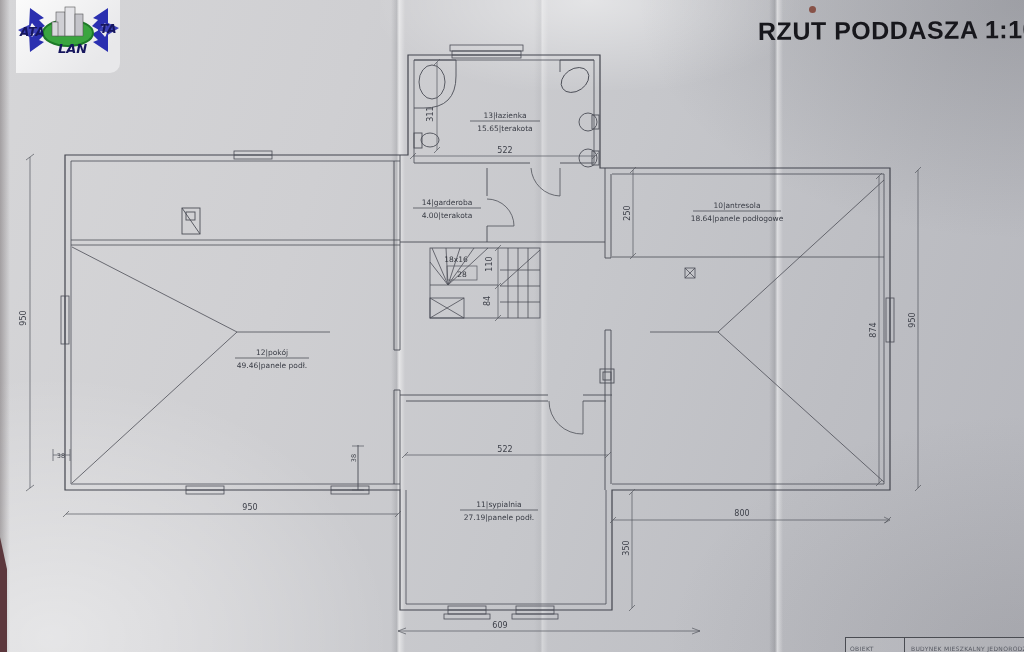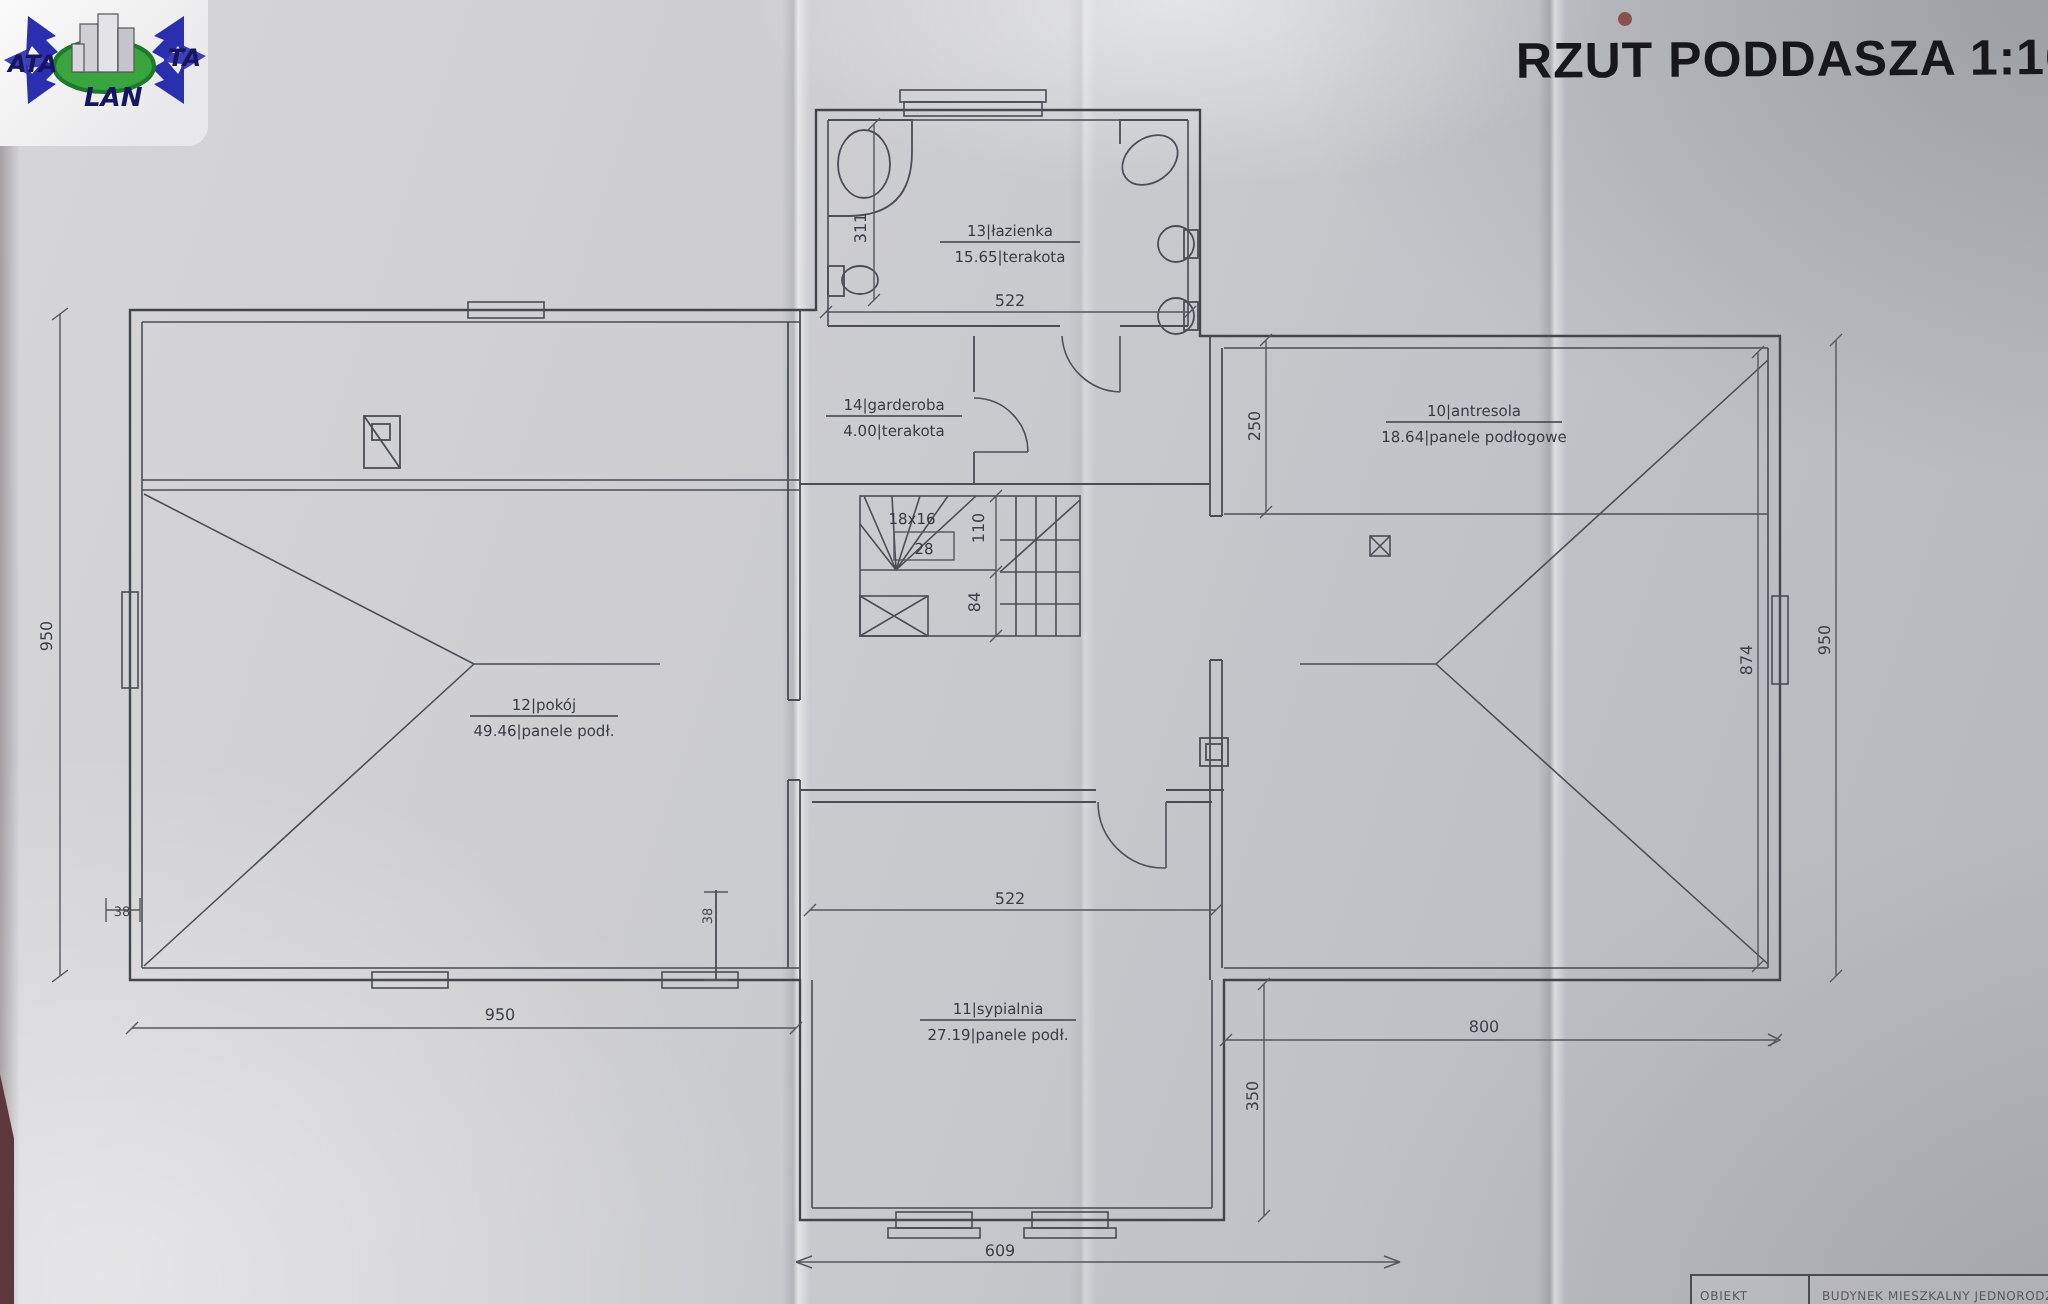--- a/index.html
+++ b/index.html
@@ -27,21 +27,21 @@
     clip-path:polygon(0 0,100% 28%,100% 100%,0 100%);}
   #stain{left:809px;top:6px;width:7px;height:7px;border-radius:50%;background:#7d3a2c;opacity:.8;}
 
   #plan-title{
     position:absolute;left:758px;top:16px;width:266px;
     font-family:"Liberation Sans",sans-serif;font-size:25px;font-weight:600;
     color:#17171c;letter-spacing:.5px;white-space:nowrap;transform:rotate(-.4deg);
   }
 
   
-  #logo{position:absolute;left:0;top:0;width:104px;height:73px;
+  #logo{position:absolute;left:16px;top:0;width:104px;height:73px;
     background:linear-gradient(135deg,#fbfbfb,#e8e8ea 80%);
     border-bottom-right-radius:10px;}
   #logo svg{display:block;}
 
   
   #title-block{
     position:absolute;left:845px;top:637px;width:260px;height:40px;
     border:1.2px solid #4a4c52;display:flex;background:rgba(255,255,255,.12);
   }
   #title-block .cell-l{width:52px;border-right:1.2px solid #4a4c52;

